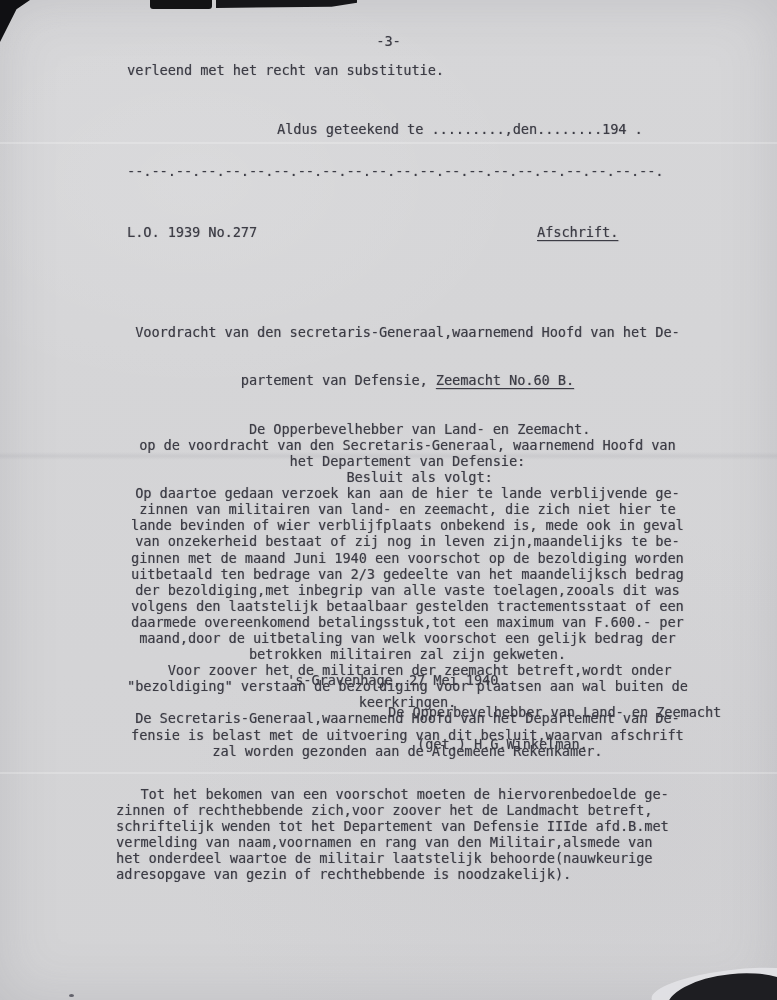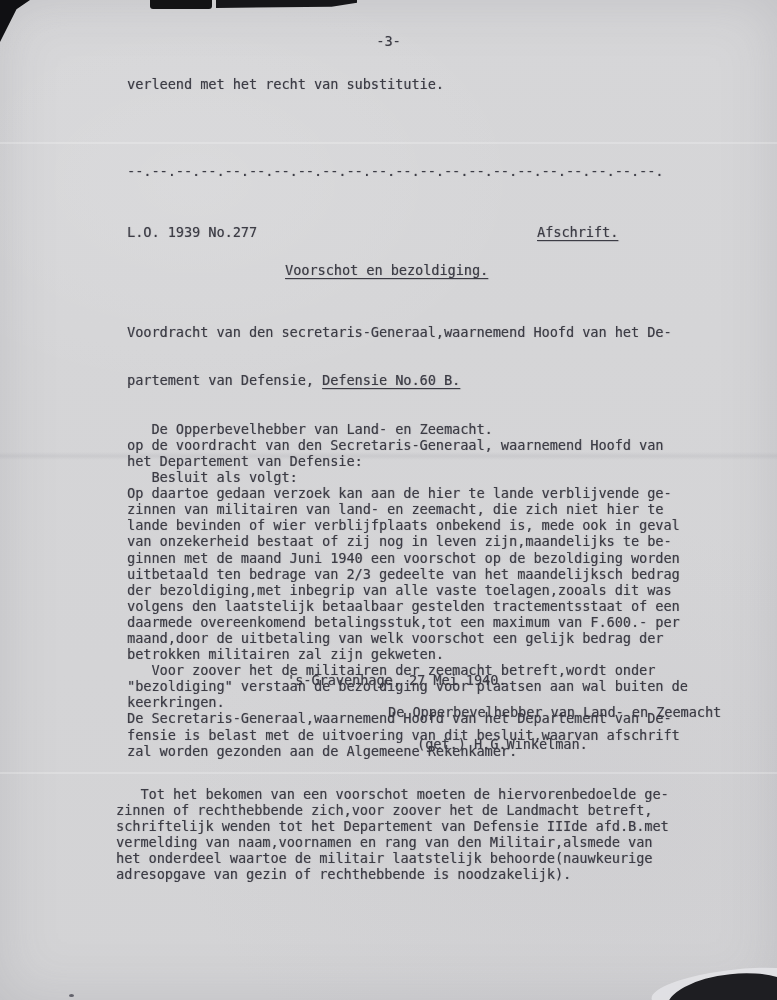--- a/index.html
+++ b/index.html
@@ -76,33 +76,33 @@
   <div class="bar-right"></div>
   <div class="crease-light" style="top:142px;"></div>
   <div class="crease-dark" style="top:452px;"></div>
   <div class="crease-light" style="top:772px;"></div>
   <div class="scan-highlight"></div>
   <div class="scan-thumb"></div>
   <div class="ink-speck"></div>
 
   <div class="txt centered" style="top:33px;">-3-</div>
 
-  <div class="txt" style="top:76px; left:127px;">verleend met het recht van substitutie.</div>
+  <div class="txt" style="top:62px; left:127px;">verleend met het recht van substitutie.</div>
 
+  <div class="txt" style="top:121px; left:277px;">Aldus geteekend te .........,den........194 .</div>
 
   <div class="txt" style="top:163px; left:127px;">--.--.--.--.--.--.--.--.--.--.--.--.--.--.--.--.--.--.--.--.--.--.</div>
 
   <div class="txt" style="top:224px; left:127px;">L.O. 1939 No.277</div>
   <div class="txt underline" style="top:224px; left:537px;">Afschrift.</div>
 
-  <div class="txt underline" style="top:262px; left:285px;">Voorschot en bezoldiging.</div>
 
-  <div class="txt block" style="top:292px; left:127px;">
+  <div class="txt block" style="top:292px; left:127px;text-align:center;">
     <div>Voordracht van den secretaris-Generaal,waarnemend Hoofd van het De-</div>
-    <div><span>partement van Defensie, </span><span class="underline">Defensie No.60 B.</span></div>
+    <div><span>partement van Defensie, </span><span class="underline">Zeemacht No.60 B.</span></div>
     <div>   De Opperbevelhebber van Land- en Zeemacht.
 op de voordracht van den Secretaris-Generaal, waarnemend Hoofd van
 het Departement van Defensie:
    Besluit als volgt:
 Op daartoe gedaan verzoek kan aan de hier te lande verblijvende ge-
 zinnen van militairen van land- en zeemacht, die zich niet hier te
 lande bevinden of wier verblijfplaats onbekend is, mede ook in geval
 van onzekerheid bestaat of zij nog in leven zijn,maandelijks te be-
 ginnen met de maand Juni 1940 een voorschot op de bezoldiging worden
 uitbetaald ten bedrage van 2/3 gedeelte van het maandelijksch bedrag

